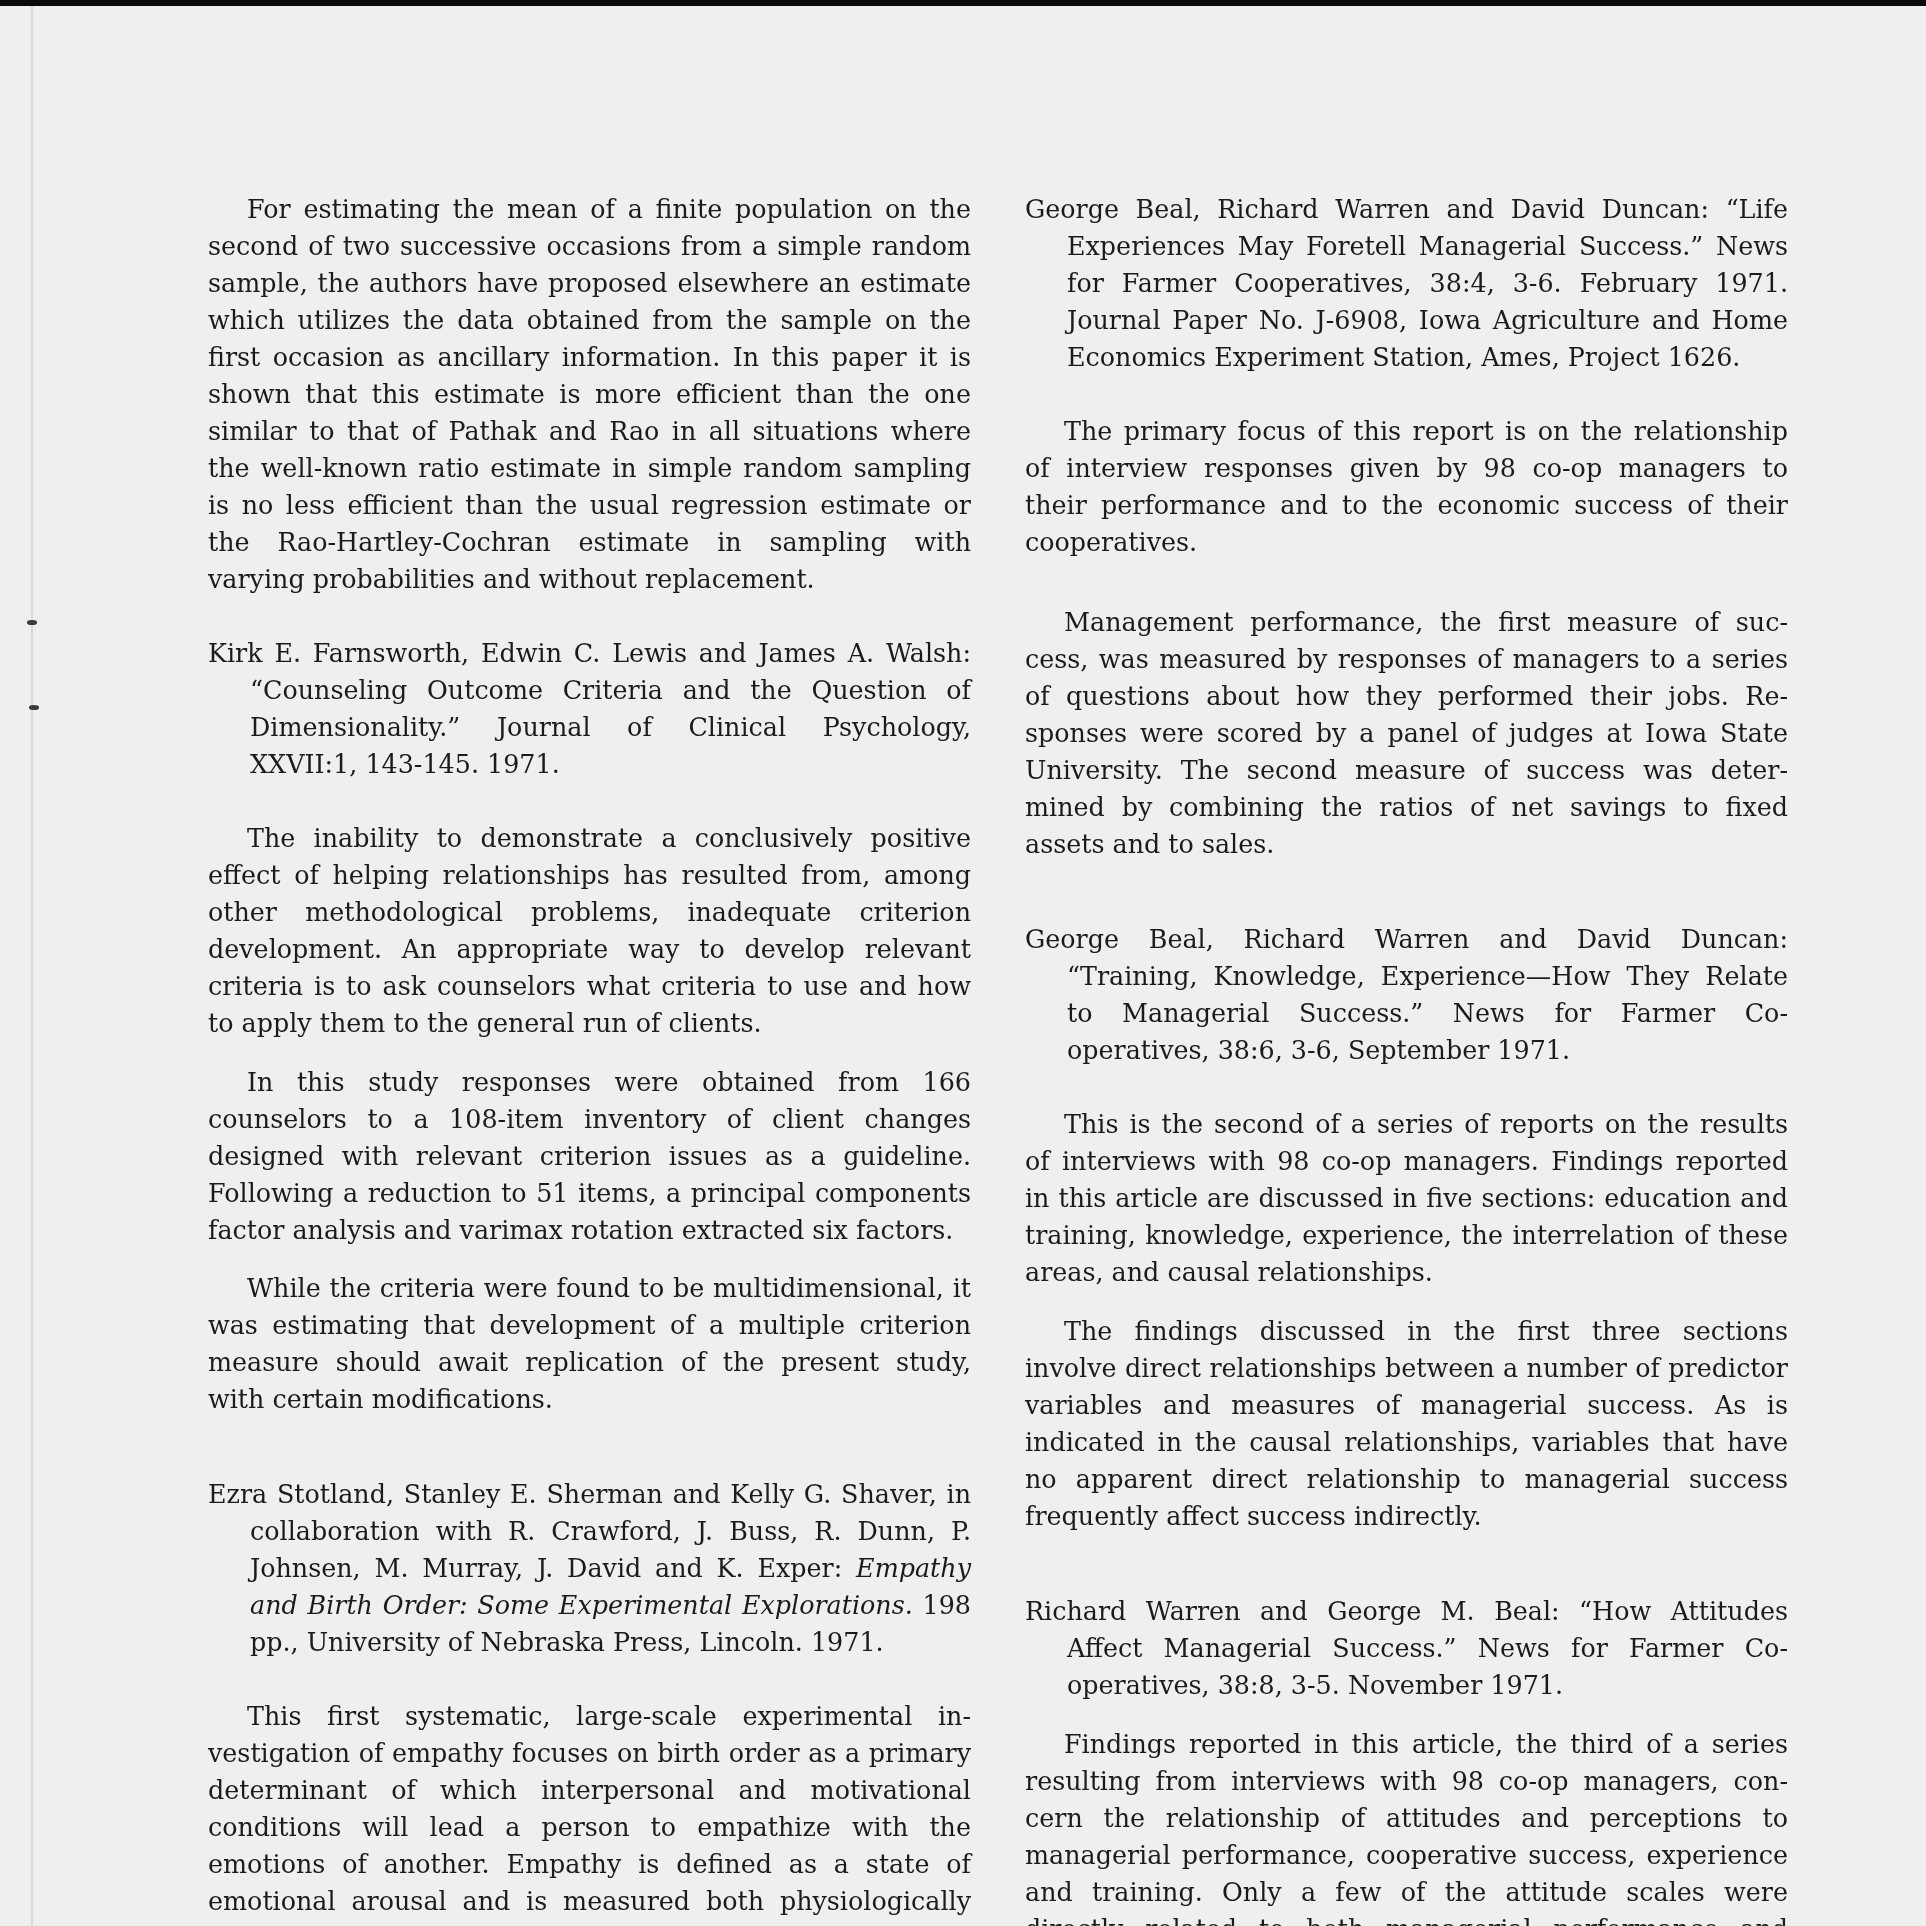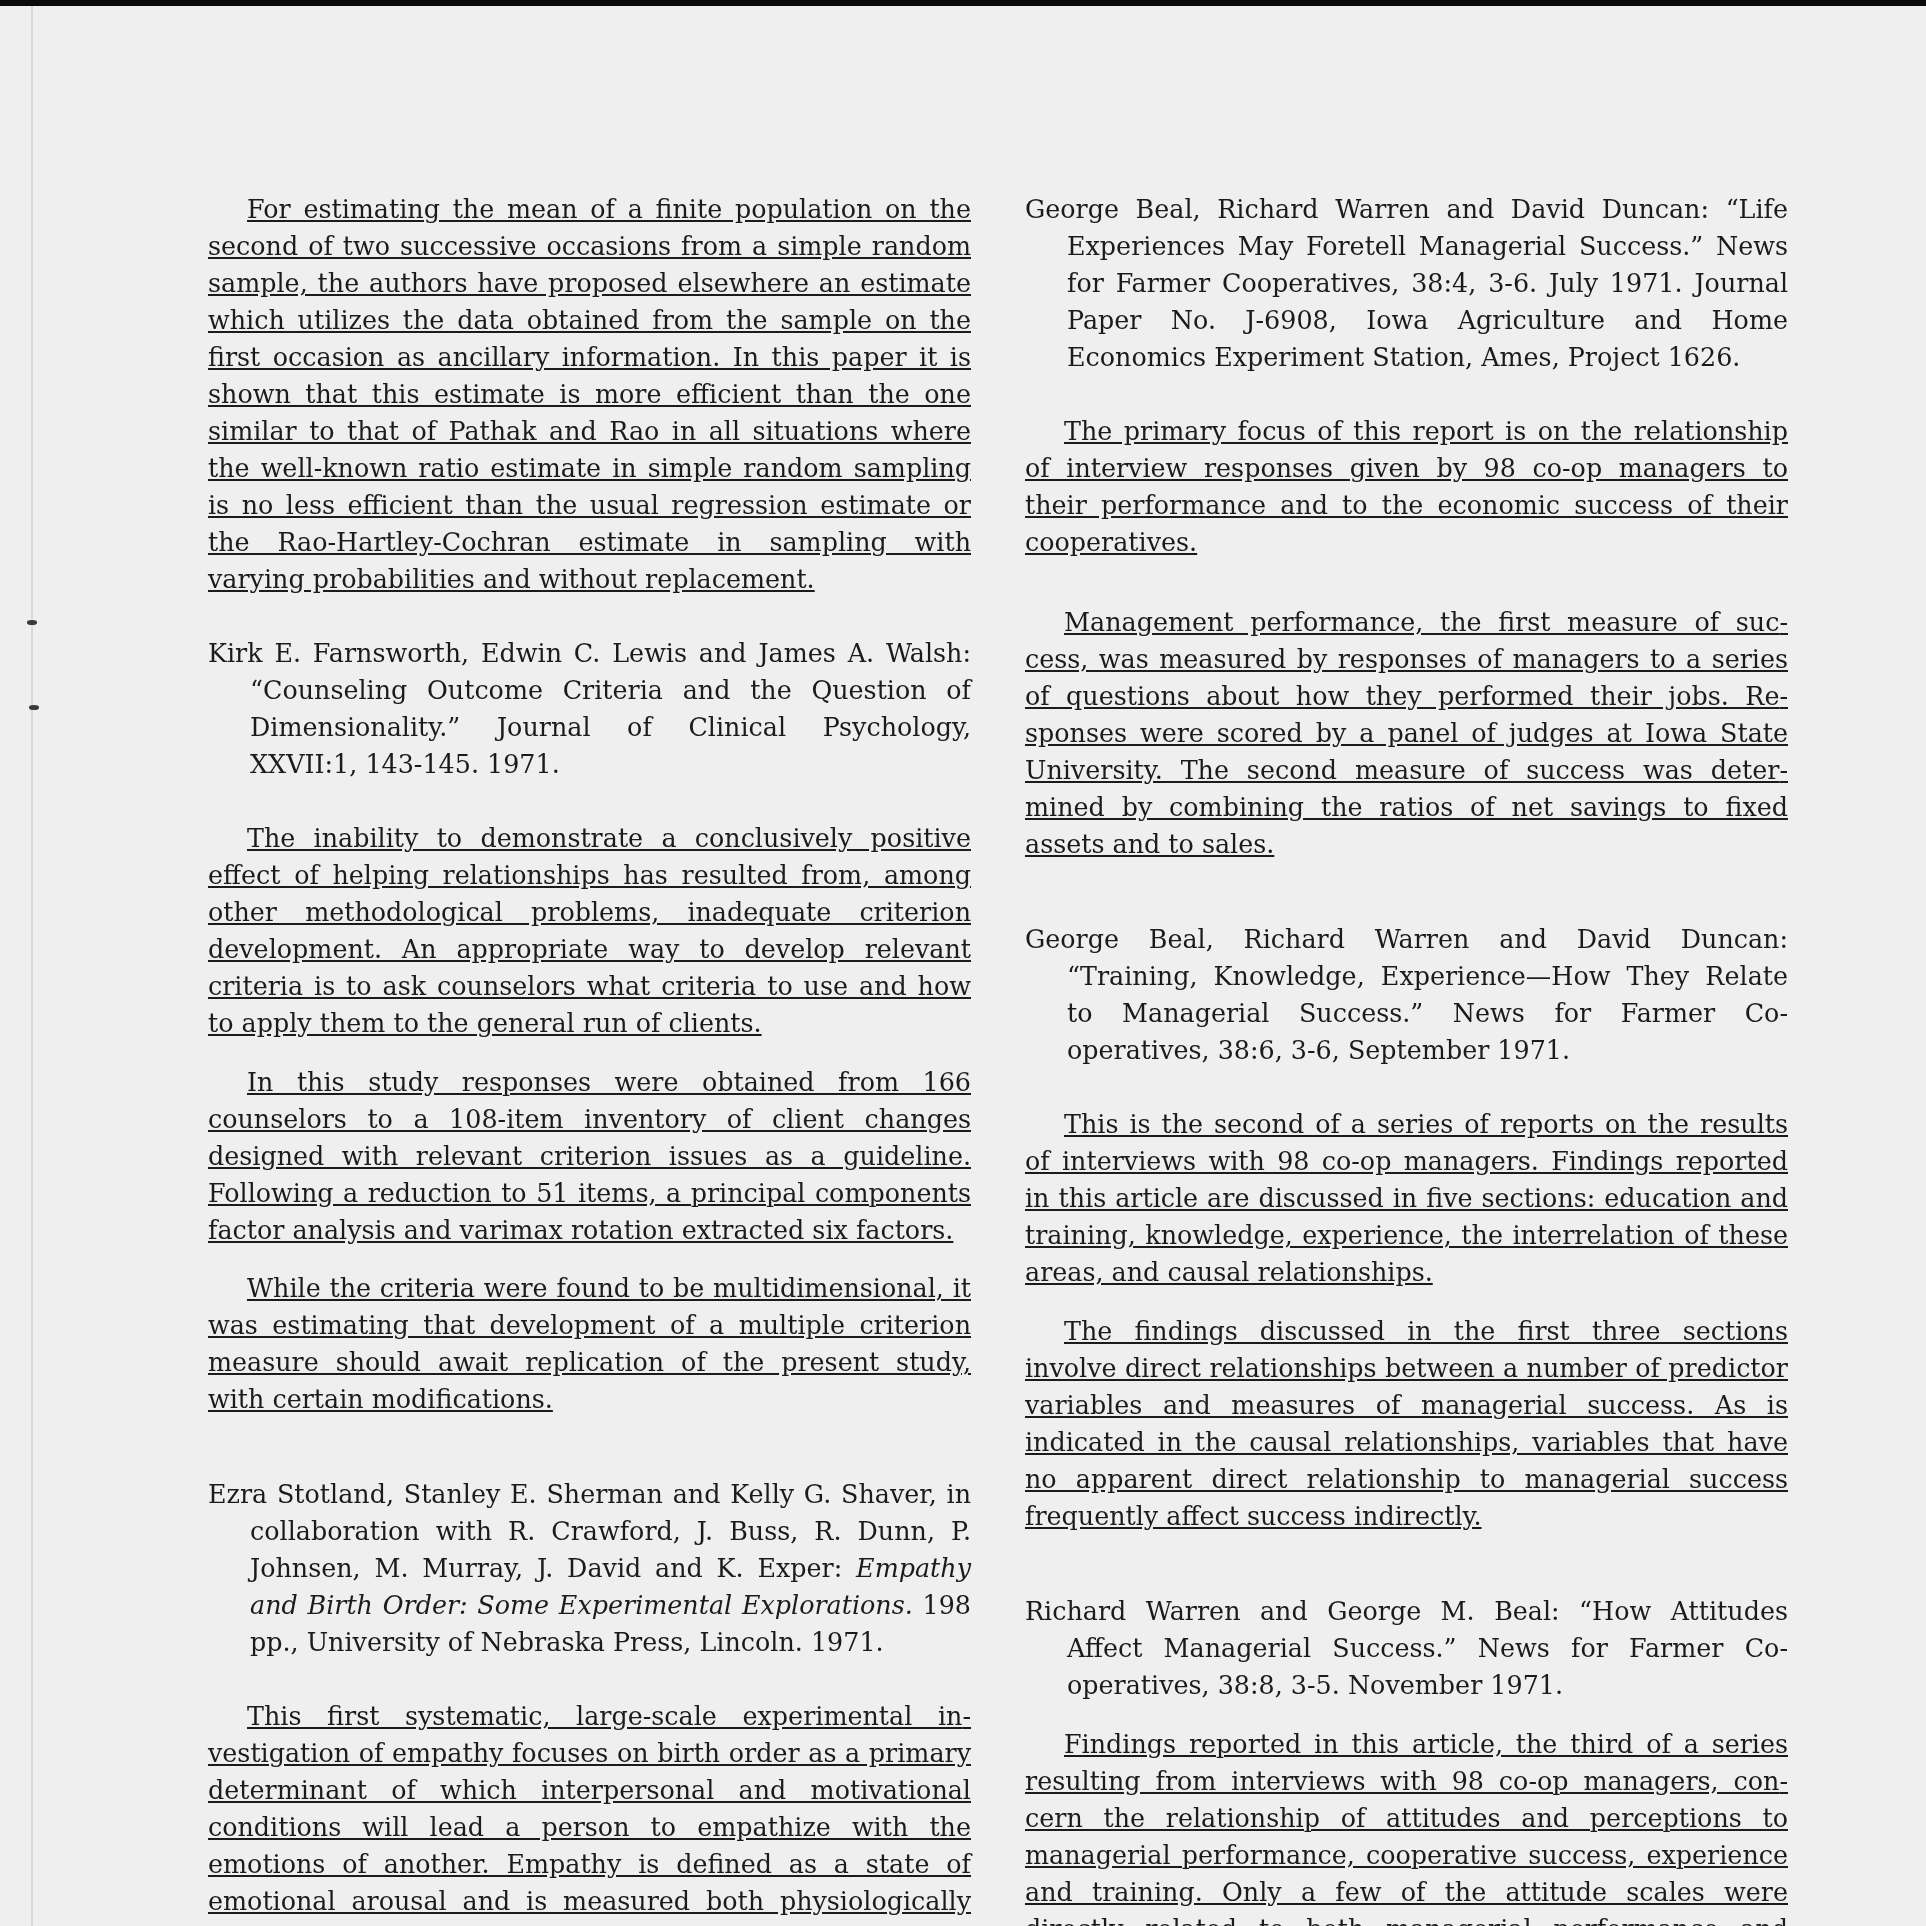--- a/index.html
+++ b/index.html
@@ -20,21 +20,21 @@
     background: #3a3a3a;
   }
   .col {
     position: absolute; top: 185px; width: 763px;
     font-family: "DejaVu Serif", "Liberation Serif", serif;
     font-size: 25.4px; line-height: 37px; color: #1b1b1b;
     text-align: justify; hyphens: manual;
   }
   .col.left { left: 208px; }
   .col.right { left: 1025px; }
-  .para { margin: 0; text-indent: 39px; text-decoration: underline; }
+  .para { margin: 0; text-indent: 39px; }
   .cite { margin: 0; padding-left: 42px; text-indent: -42px; }
   .gap-s { height: 21.6px; }
   .gap-m { height: 37px; }
   .gap-l { height: 58px; }
   b { font-weight: normal; }
   i { font-style: italic; }
 </style>
 </head>
 <body>
 
@@ -62,21 +62,21 @@
     <p class="cite">
       <span>Ezra Stotland, Stanley E. Sherman and Kelly G. Shav­er, in collaboration with R. Crawford, J. Buss, R. Dunn, P. Johnsen, M. Murray, </span><b>J. David</b><span> and K. Exper: </span><i>Empathy and Birth Order: Some Exper­imental Explorations.</i><span> 198 pp., University of Nebras­ka Press, Lincoln. 1971.</span>
     </p>
     <div class="gap-m"></div>
 
     <p class="para">This first systematic, large-scale experimental in­vestigation of empathy focuses on birth order as a prim­ary determinant of which interpersonal and motiva­tional conditions will lead a person to empathize with the emotions of another. Empathy is defined as a state of emotional arousal and is measured both physiological­ly and subjectively. A person’s ordinal position is em­ployed as an index of his social schemas—cognitive structures about people in certain situations—the schemas in turn partly determine when he will empath­ize. The studies’ results have important implications for many areas of psychology and sociology and offer val­uable leads for further investigation.</p>
   </div>
 
   <div class="col right">
     <p class="cite">
-      <span>George Beal, </span><b>Richard Warren</b><span> and David Duncan: </span><span>“Life Experiences May Foretell Managerial Suc­cess.” News for Farmer Cooperatives, 38:4, 3-6. July 1971. Journal Paper No. J-6908, Iowa Agriculture and Home Economics Experiment Station, Ames, Project 1626.</span>
+      <span>George Beal, </span><b>Richard Warren</b><span> and David Duncan: </span><span>“Life Experiences May Foretell Managerial Suc­cess.” News for Farmer Cooperatives, 38:4, 3-6. February 1971. Journal Paper No. J-6908, Iowa Agriculture and Home Economics Experiment Station, Ames, Project 1626.</span>
     </p>
     <div class="gap-m"></div>
 
     <p class="para">The primary focus of this report is on the relation­ship of interview responses given by 98 co-op managers to their performance and to the economic success of their cooperatives.</p>
     <div class="gap-s"></div>
     <div class="gap-s"></div>
     <p class="para">Management performance, the first measure of suc­cess, was measured by responses of managers to a series of questions about how they performed their jobs. Re­sponses were scored by a panel of judges at Iowa State University. The second measure of success was deter­mined by combining the ratios of net savings to fixed assets and to sales.</p>
     <div class="gap-l"></div>
 
     <p class="cite">

